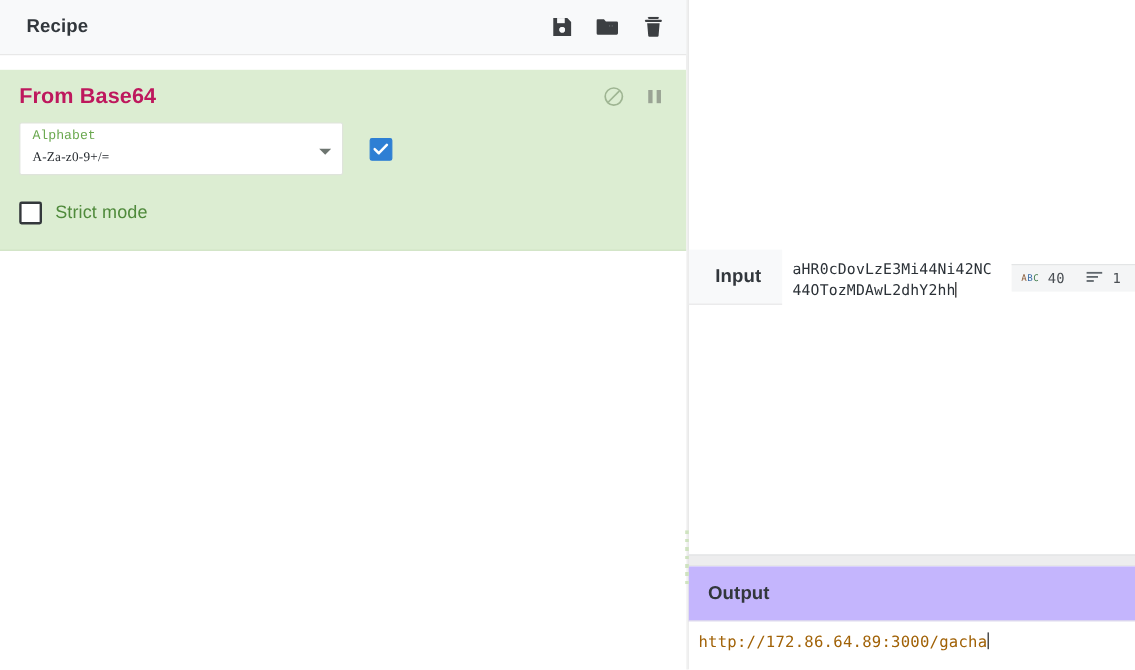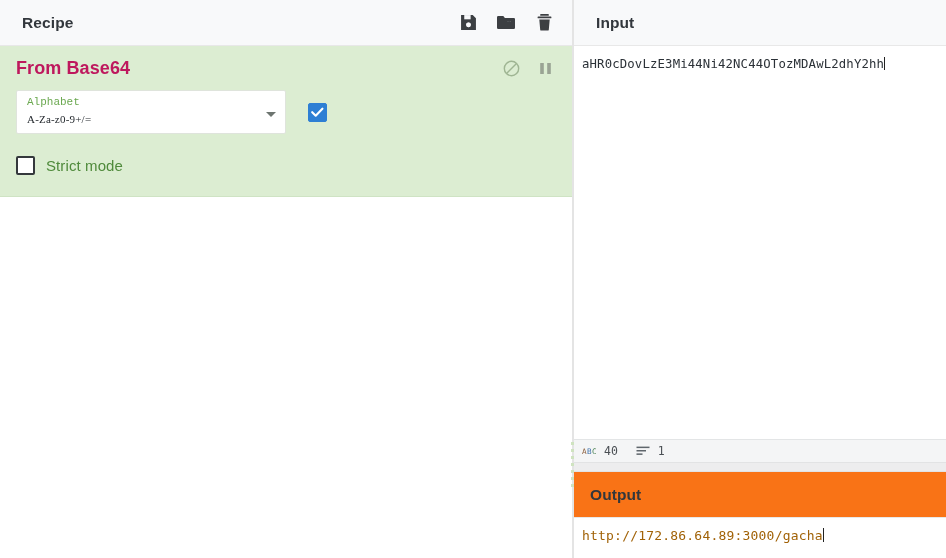--- a/index.html
+++ b/index.html
@@ -22,20 +22,21 @@
 
   
   #recipe-pane {
     position: relative;
     width: 573px;
     height: 558px;
     background: #ffffff;
     border-right: 1px solid #e4e4e4;
     display: flex;
     flex-direction: column;
+    gap: 12px;
   }
 
   .pane-title-bar {
     height: 46px;
     min-height: 46px;
     background: #f8f9fa;
     border-bottom: 1px solid #e8e8e8;
     display: flex;
     align-items: center;
     padding: 0 18px 0 22px;
@@ -192,22 +193,23 @@
     width: 373px;
     height: 558px;
     display: flex;
     flex-direction: column;
     background: #fff;
   }
 
   #input-section {
     height: 462px;
     display: flex;
-    flex-direction: column;
+    flex-direction: row;
     border-left: 1px solid #e4e4e4;
+    align-items: center;
   }
   #input-textarea-wrap {
     flex: 1;
     background: #ffffff;
     padding: 8px 10px 4px 8px;
     overflow: hidden;
     cursor: text;
   }
   .io-text {
     font-family: "DejaVu Sans Mono", monospace;
@@ -262,21 +264,21 @@
   #output-section {
     flex: 1;
     display: flex;
     flex-direction: column;
     border-left: 1px solid #e4e4e4;
     background: #fff;
   }
   #output-title-bar {
     height: 46px;
     min-height: 46px;
-    background: #f97316;
+    background: #c4b5fd;
     border-bottom: 1px solid #e8e8e8;
     display: flex;
     align-items: center;
     padding: 0 18px 0 16px;
   }
   #output-body {
     flex: 1;
     padding: 8px 6px 4px 8px;
     background: #ffffff;
     overflow: hidden;

